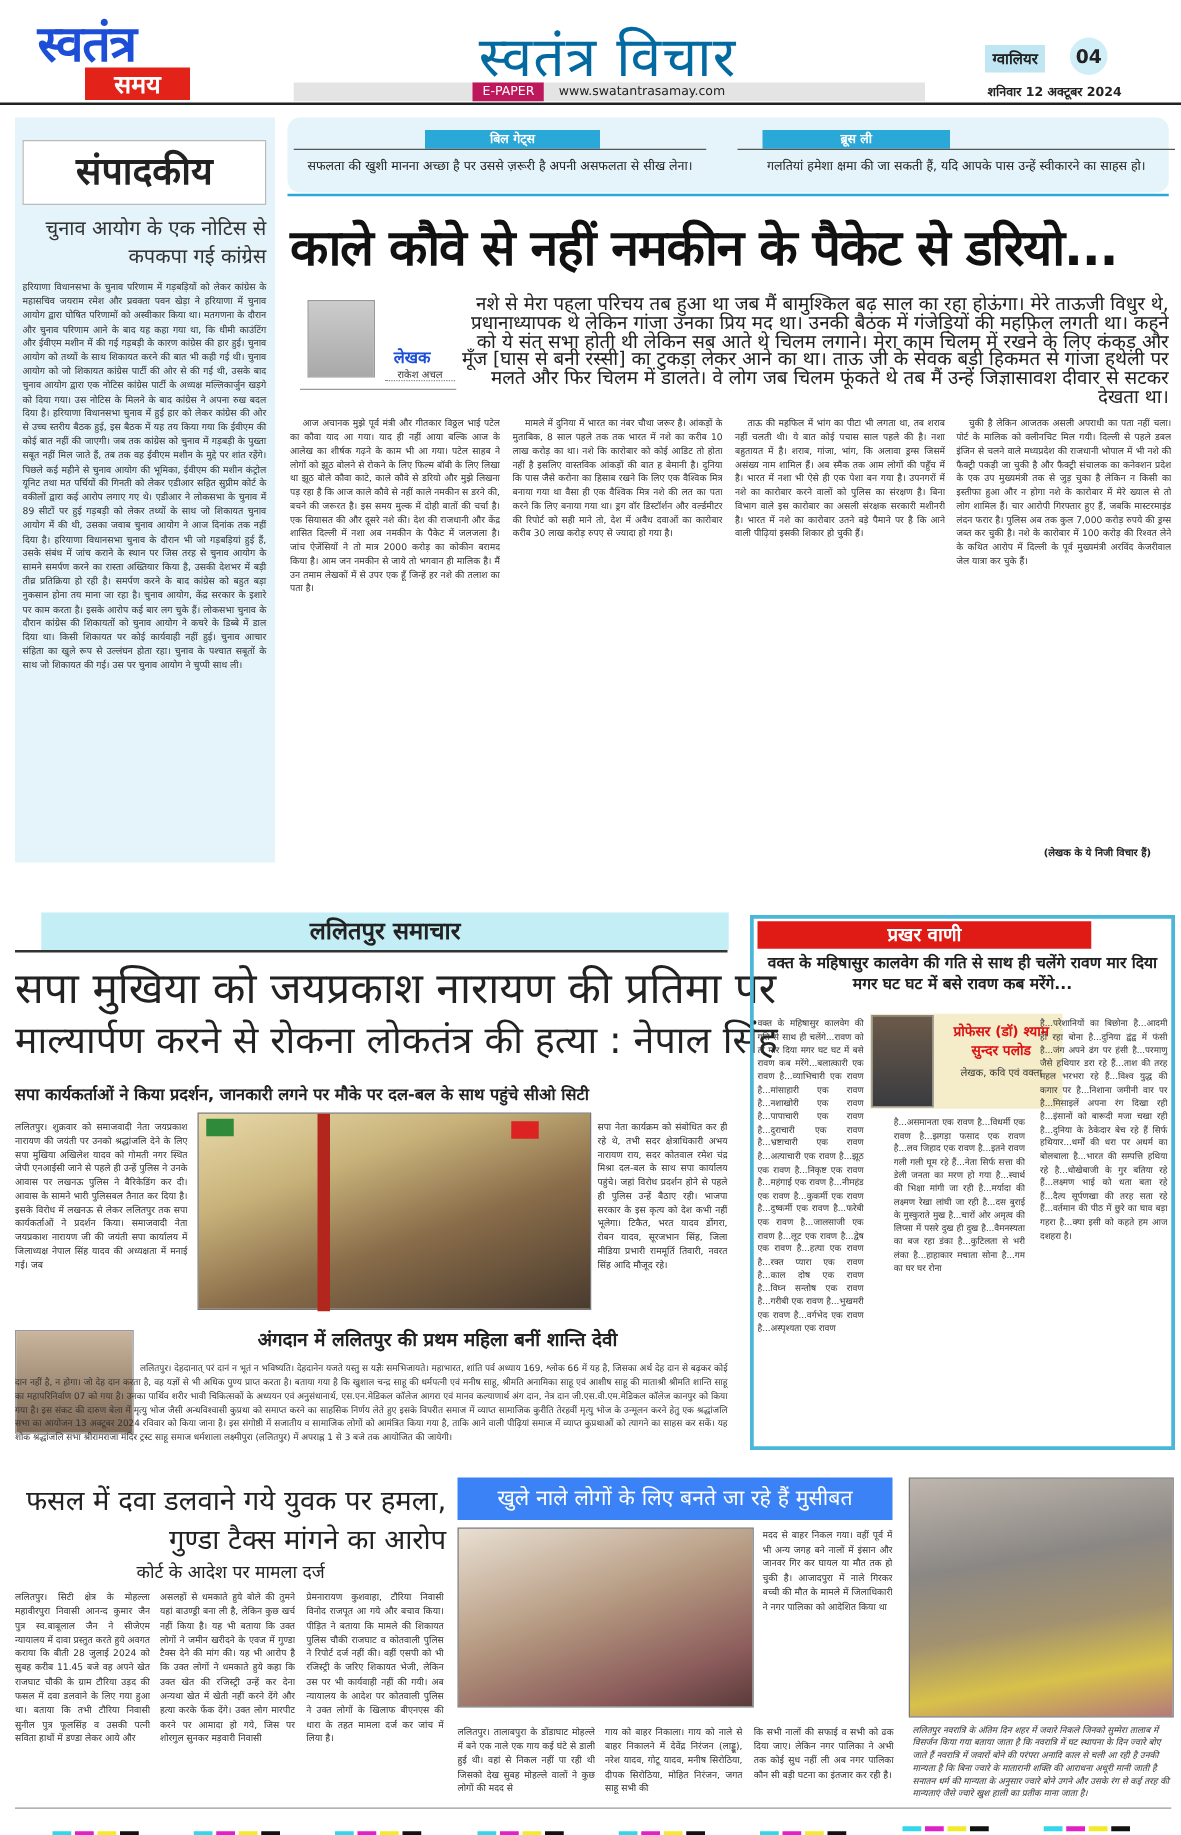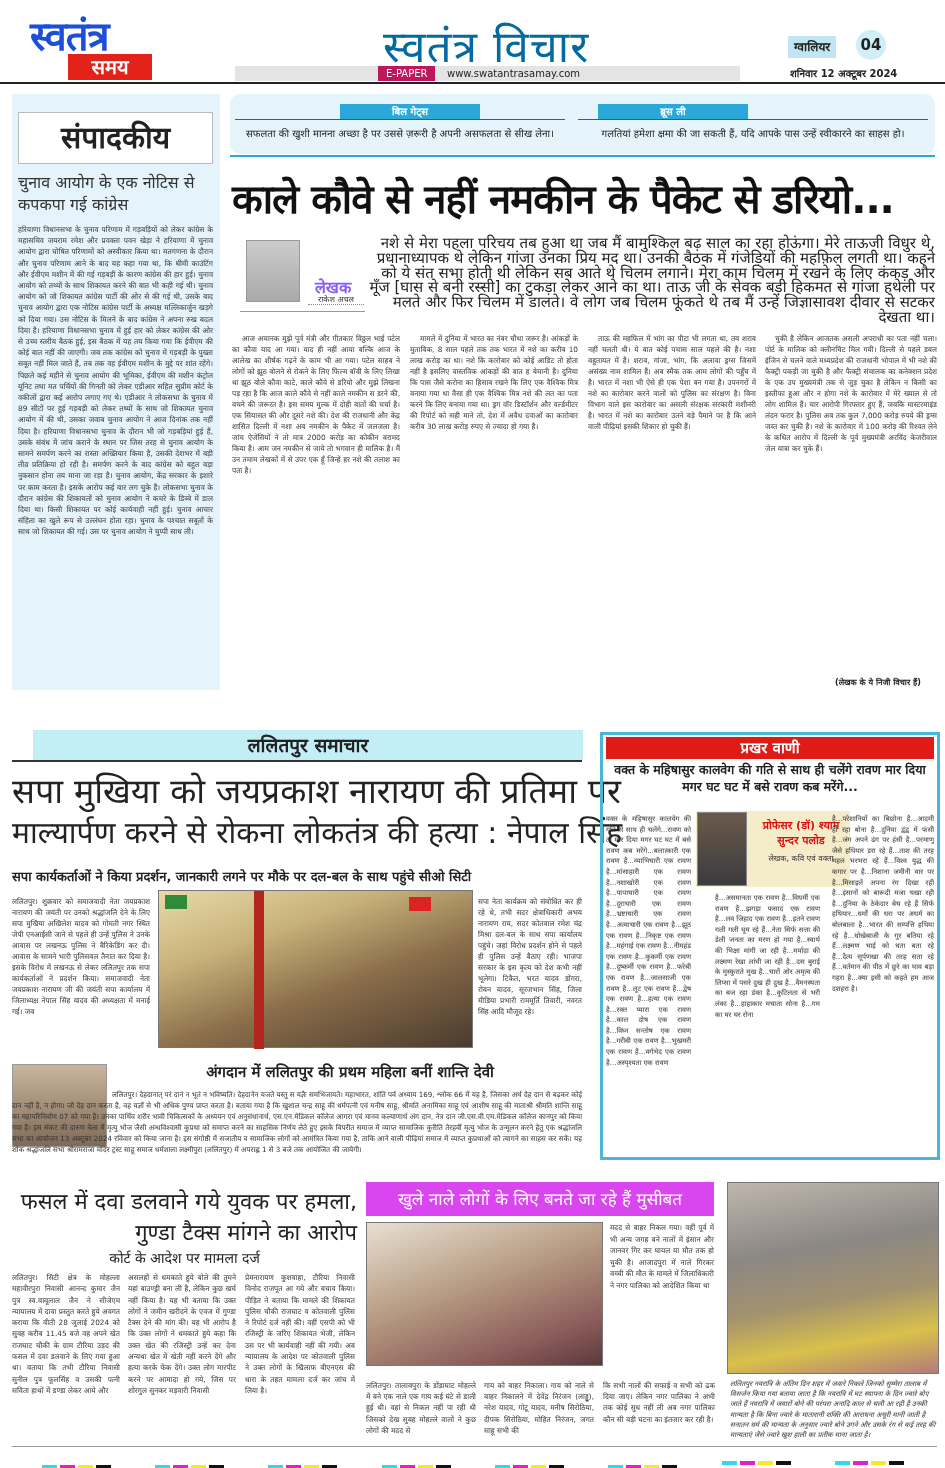--- a/index.html
+++ b/index.html
@@ -12,61 +12,61 @@
 .epaper-bar{left:235px;top:66px;width:505px;height:15px;background:#e4e4e4}
 .epaper-tag{left:378px;top:66px;height:15px;padding:0 8px;background:#be185d;color:#fff;font-size:10px;line-height:15px}
 .url{left:447px;top:66px;font-size:10px;line-height:15px;color:#222}
 .city{left:788px;top:36px;height:22px;padding:0 6px;background:#bfe6f2;font-size:12px;font-weight:bold;line-height:22px}
 .page-no{left:856px;top:30px;width:30px;height:30px;border-radius:50%;background:#cfeef8;font-weight:bold;font-size:15px;line-height:30px;text-align:center}
 .date{left:790px;top:66px;font-size:10px;font-weight:bold}
 .rule{left:0;top:82px;width:945px;height:2px;background:#222}
 
 .sidebar{left:12px;top:94px;width:208px;height:596px;background:#e4f4fa}
 .edit-box{left:18px;top:112px;width:195px;height:52px;background:#fff;border:1px solid #bbb;font-size:30px;font-weight:bold;text-align:center;line-height:50px}
-.ed-headline{left:18px;top:172px;width:195px;font-size:16px;text-align:left;color:#333;line-height:22px}
+.ed-headline{left:18px;top:172px;width:195px;font-size:16px;text-align:right;color:#333;line-height:22px}
 .ed-body{left:18px;top:224px;width:195px;font-size:7.4px;line-height:11.2px;text-align:justify;color:#333}
 
 .quotes{left:230px;top:94px;width:705px;height:60px;background:#e4f4fa;border-radius:10px}
 .q-label{height:15px;background:#2aa8d8;color:#fff;font-size:10px;font-weight:bold;line-height:15px;text-align:center}
 .q-line{height:1px;background:#555}
 .q-text{font-size:10px;line-height:15px;text-align:center;color:#222}
 .q-bottomrule{left:230px;top:155px;width:705px;height:2px;background:#2aa8d8}
 
 .main-head{left:232px;top:170px;width:705px;font-size:40px;font-weight:bold;line-height:58px;color:#111;letter-spacing:-1px;white-space:nowrap}
 .author-photo{left:246px;top:240px;width:54px;height:62px;background:linear-gradient(#ccc,#a9a9a9);border:1px solid #999}
-.author-label{left:315px;top:276px;font-size:16px;color:#8b5cf6;font-weight:bold}
+.author-label{left:315px;top:276px;font-size:13px;color:#1d4ed8;font-weight:bold}
 .author-name{left:308px;top:293px;width:56px;font-size:8px;color:#333;text-align:center;border-bottom:1px dotted #888}
 .author-rule{left:240px;top:311px;width:125px;height:1px;background:#999}
 .intro{left:368px;top:236px;width:567px;font-size:15px;line-height:14.8px;text-align:right;color:#222}
 .col{font-size:7.3px;line-height:11px;text-align:justify;color:#333}
 .col p{text-indent:10px}
 
 .lalit-band{left:33px;top:730px;width:550px;height:30px;background:#c3eef5;font-size:19px;font-weight:bold;text-align:center;line-height:30px}
 .lalit-rule{left:12px;top:760px;width:570px;height:2px;background:#333}
 .sp-head1{left:12px;top:768px;width:570px;font-size:34px;line-height:46px;text-align:center;color:#222;white-space:nowrap}
 .sp-head2{left:12px;top:812px;width:570px;font-size:30px;line-height:42px;text-align:center;color:#222;white-space:nowrap}
 .sp-sub{left:12px;top:868px;width:570px;font-size:13px;font-weight:bold;line-height:18px;color:#222;white-space:nowrap}
 .sp-photo{left:158px;top:890px;width:315px;height:158px;background:linear-gradient(160deg,#e8d9a8 0%,#c8b27a 30%,#8a6d4a 60%,#4a3b2e 100%);border:1px solid #777}
 .flag{width:22px;height:14px}
 
 .organ-photo{left:12px;top:1064px;width:95px;height:83px;background:linear-gradient(#c9b59c,#7f6a58);border:1px solid #999}
 .organ-head{left:115px;top:1062px;width:470px;font-size:15px;font-weight:bold;text-align:center;line-height:20px;color:#222}
 .organ-body{left:12px;top:1090px;width:570px;font-size:7.1px;line-height:10.9px;text-align:justify;color:#333}
 
 .prakhar-box{left:600px;top:732px;width:340px;height:428px;border:3px solid #4ab7d8}
-.prakhar-band{left:606px;top:737px;width:328px;height:22px;background:#e01b15;color:#fff;font-size:15px;font-weight:bold;text-align:center;line-height:22px}
+.prakhar-band{left:606px;top:737px;width:267px;height:22px;background:#e01b15;color:#fff;font-size:15px;font-weight:bold;text-align:center;line-height:22px}
 .prakhar-head{left:604px;top:761px;width:332px;font-size:12.5px;font-weight:bold;line-height:17px;text-align:center;color:#222}
 .prof-box{left:696px;top:811px;width:154px;height:76px;background:#f5ecc9}
 .prof-photo{left:697px;top:812px;width:50px;height:74px;background:linear-gradient(#6b5a4a,#3a3b40);border:1px solid #888}
 .prof-name{left:752px;top:818px;width:98px;font-size:11px;line-height:15px;color:#d11;text-align:center;font-weight:bold}
 .prof-role{left:752px;top:852px;width:98px;font-size:8px;text-align:center;color:#333}
 
 .fasal-head{left:12px;top:1186px;width:345px;font-size:22px;line-height:31px;text-align:right;color:#222;white-space:nowrap}
 .fasal-sub{left:12px;top:1249px;width:345px;font-size:14px;line-height:18px;text-align:center;color:#222}
-.nala-band{left:366px;top:1182px;width:348px;height:34px;background:#d946ef;color:#fff;font-size:17px;line-height:34px;text-align:center;white-space:nowrap}
+.nala-band{left:366px;top:1182px;width:348px;height:34px;background:#3b82f6;color:#fff;font-size:17px;line-height:34px;text-align:center;white-space:nowrap}
 .nala-photo{left:366px;top:1222px;width:237px;height:144px;background:linear-gradient(160deg,#e8dfd2 0%,#b59980 45%,#8a5a5a 80%,#5a3a3a 100%);border:1px solid #777}
 .right-photo{left:727px;top:1182px;width:212px;height:192px;background:linear-gradient(170deg,#bfb7ae 0%,#8b8784 35%,#a3926f 60%,#d8c14a 80%,#b47a7a 100%);border:1px solid #777}
 .caption{left:730px;top:1379px;width:206px;font-size:7px;line-height:10.2px;font-style:italic;color:#333}
 .reg{width:15px;height:4px;display:inline-block;margin-right:3px}
 .bottom-rule{left:12px;top:1446px;width:925px;height:1px;background:#999}
 </style>
 </head>
 <body>
 
 <div class="abs masthead"></div>
@@ -86,21 +86,21 @@
 <div class="abs ed-headline">चुनाव आयोग के एक नोटिस से कपकपा गई कांग्रेस</div>
 <div class="abs ed-body">हरियाणा विधानसभा के चुनाव परिणाम में गड़बड़ियों को लेकर कांग्रेस के महासचिव जयराम रमेश और प्रवक्ता पवन खेड़ा ने हरियाणा में चुनाव आयोग द्वारा घोषित परिणामों को अस्वीकार किया था। मतगणना के दौरान और चुनाव परिणाम आने के बाद यह कहा गया था, कि धीमी काउंटिंग और ईवीएम मशीन में की गई गड़बड़ी के कारण कांग्रेस की हार हुई। चुनाव आयोग को तथ्यों के साथ शिकायत करने की बात भी कही गई थी। चुनाव आयोग को जो शिकायत कांग्रेस पार्टी की ओर से की गई थी, उसके बाद चुनाव आयोग द्वारा एक नोटिस कांग्रेस पार्टी के अध्यक्ष मल्लिकार्जुन खड़गे को दिया गया। उस नोटिस के मिलने के बाद कांग्रेस ने अपना रुख बदल दिया है। हरियाणा विधानसभा चुनाव में हुई हार को लेकर कांग्रेस की ओर से उच्च स्तरीय बैठक हुई, इस बैठक में यह तय किया गया कि ईवीएम की कोई बात नहीं की जाएगी। जब तक कांग्रेस को चुनाव में गड़बड़ी के पुख्ता सबूत नहीं मिल जाते हैं, तब तक वह ईवीएम मशीन के मुद्दे पर शांत रहेंगे। पिछले कई महीने से चुनाव आयोग की भूमिका, ईवीएम की मशीन कंट्रोल यूनिट तथा मत पर्चियों की गिनती को लेकर एडीआर सहित सुप्रीम कोर्ट के वकीलों द्वारा कई आरोप लगाए गए थे। एडीआर ने लोकसभा के चुनाव में 89 सीटों पर हुई गड़बड़ी को लेकर तथ्यों के साथ जो शिकायत चुनाव आयोग में की थी, उसका जवाब चुनाव आयोग ने आज दिनांक तक नहीं दिया है। हरियाणा विधानसभा चुनाव के दौरान भी जो गड़बड़ियां हुई हैं, उसके संबंध में जांच कराने के स्थान पर जिस तरह से चुनाव आयोग के सामने समर्पण करने का रास्ता अख्तियार किया है, उसकी देशभर में बड़ी तीव्र प्रतिक्रिया हो रही है। समर्पण करने के बाद कांग्रेस को बहुत बड़ा नुकसान होना तय माना जा रहा है। चुनाव आयोग, केंद्र सरकार के इशारे पर काम करता है। इसके आरोप कई बार लग चुके हैं। लोकसभा चुनाव के दौरान कांग्रेस की शिकायतों को चुनाव आयोग ने कचरे के डिब्बे में डाल दिया था। किसी शिकायत पर कोई कार्यवाही नहीं हुई। चुनाव आचार संहिता का खुले रूप से उल्लंघन होता रहा। चुनाव के पश्चात सबूतों के साथ जो शिकायत की गई। उस पर चुनाव आयोग ने चुप्पी साध ली।</div>
 
 <div class="abs quotes"></div>
 <div class="abs q-bottomrule"></div>
 <div class="abs" style="left:235px;top:104px;width:330px">
   <div class="q-label" style="width:140px;margin-left:105px">बिल गेट्स</div>
   <div class="q-line"></div>
   <div class="q-text" style="margin-top:6px">सफलता की खुशी मानना अच्छा है पर उससे ज़रूरी है अपनी असफलता से सीख लेना।</div>
 </div>
-<div class="abs" style="left:578px;top:104px;width:350px">
+<div class="abs" style="left:590px;top:104px;width:350px">
   <div class="q-label" style="width:150px;margin-left:20px">ब्रूस ली</div>
   <div class="q-line"></div>
   <div class="q-text" style="margin-top:6px">गलतियां हमेशा क्षमा की जा सकती हैं, यदि आपके पास उन्हें स्वीकारने का साहस हो।</div>
 </div>
 
 <div class="abs main-head">काले कौवे से नहीं नमकीन के पैकेट से डरियो...</div>
 <div class="abs author-photo"></div>
 <div class="abs author-label">लेखक</div>
 <div class="abs author-name">राकेश अचल</div>
 <div class="abs author-rule"></div>

